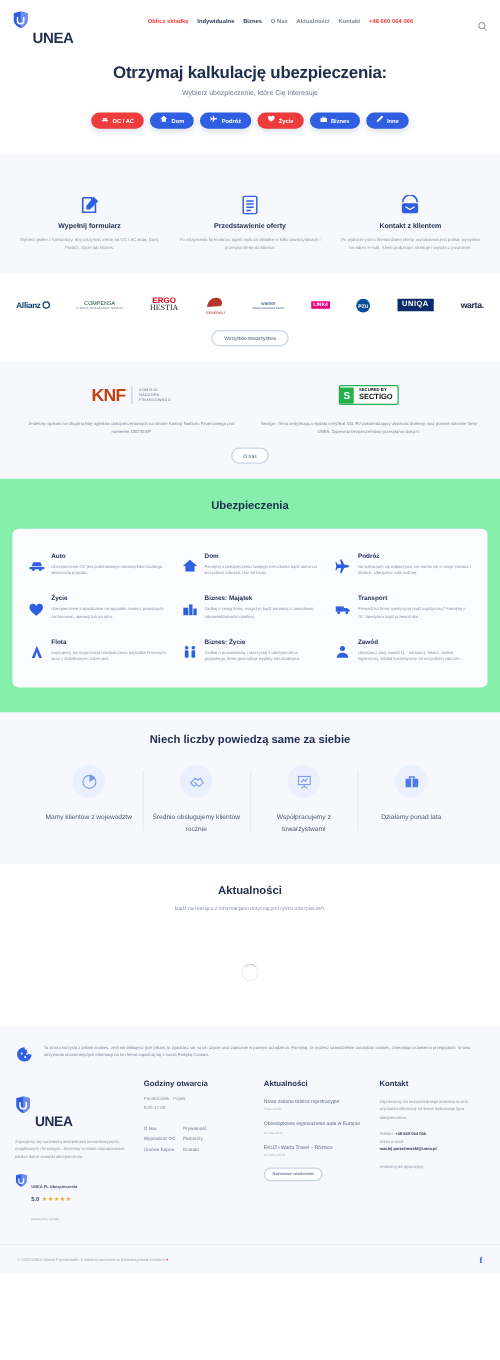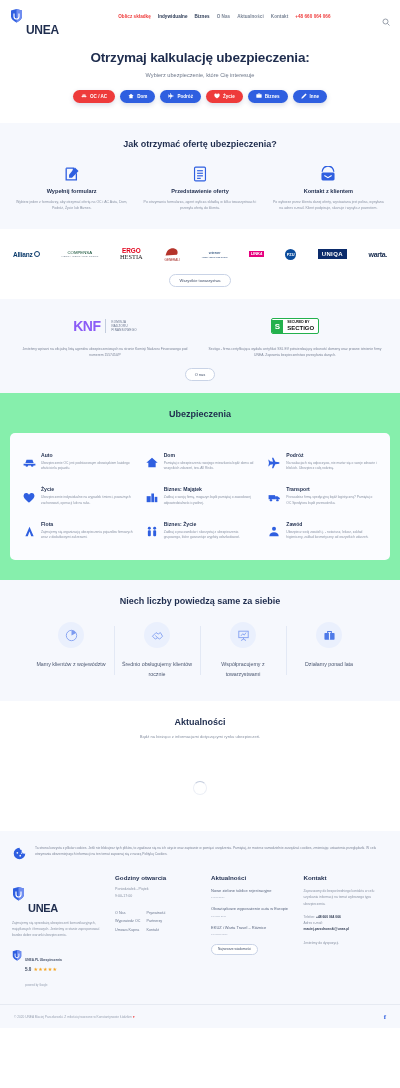--- a/index.html
+++ b/index.html
@@ -152,21 +152,21 @@
   }
 
   
   .trust-sec { background: #f6f8fd; padding: 14px 0 12px; }
   .trust-row { display: flex; padding: 0 10px; }
   .trust-col { width: 50%; text-align: center; }
   .trust-badge { height: 26px; display:flex; align-items:center; justify-content:center; }
   .knf {
     display: flex; align-items: center; gap: 5px;
   }
-  .knf .big { font-size: 14px; font-weight: bold; color: #8b5cf6; letter-spacing: -.5px;}
+  .knf .big { font-size: 14px; font-weight: bold; color: #c2410c; letter-spacing: -.5px;}
   .knf .bar { width: 1px; height: 14px; background: #c3ccdd; }
   .knf .sm { font-size: 2.9px; color: #5d6a85; line-height: 1.5; text-align: left; letter-spacing:.3px;}
   .sectigo {
     display: flex; align-items: center; border: 1px solid #23b14d; border-radius: 2px;
     overflow: hidden; background: #fff;
   }
   .sectigo .s-l { background: #23b14d; color: #fff; font-size: 8px; font-weight: bold; padding: 2px 3px; }
   .sectigo .s-r { padding: 2px 4px; text-align: left; line-height: 1.05; }
   .sectigo .s-r .a { font-size: 3.4px; font-weight: bold; color: #111; display:block; }
   .sectigo .s-r .b { font-size: 6px; font-weight: bold; color: #111; display:block; }
@@ -355,21 +355,20 @@
               <path d="M12 1 L15 4 L5 14 L1 15 L2 11 Z"></path>
             </svg>
         </span>
         <span>Inne</span>
       </div>
 
     </div>
   </div>
 
   <div class="sec-light">
-    <div class="sec-title">Jak otrzymać ofertę ubezpieczenia?</div>
     <div class="steps">
 
       <div class="step">
         <div class="step-ico">
           <svg width="16" height="16" viewBox="0 0 22 22" fill="none" stroke="#2f5fe0" stroke-width="1.8">
             <path d="M3 3h10v5"></path>
               <path d="M3 3v16h14V10"></path>
               <path d="M15 2 L20 7 L11 16 H7 v-4 Z" fill="#2f5fe0" stroke="none"></path>
           </svg>
         </div>

